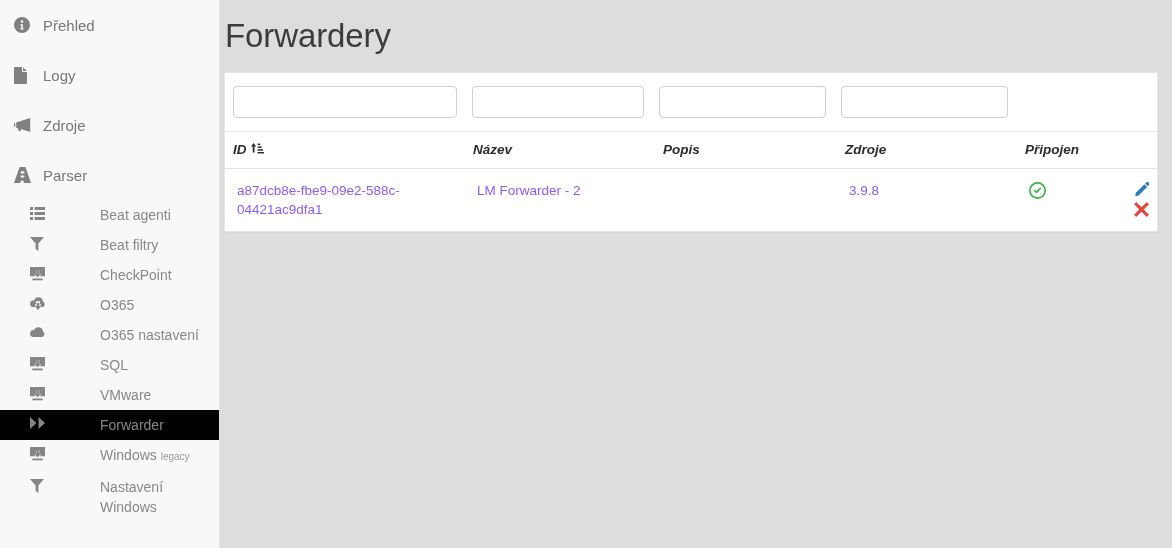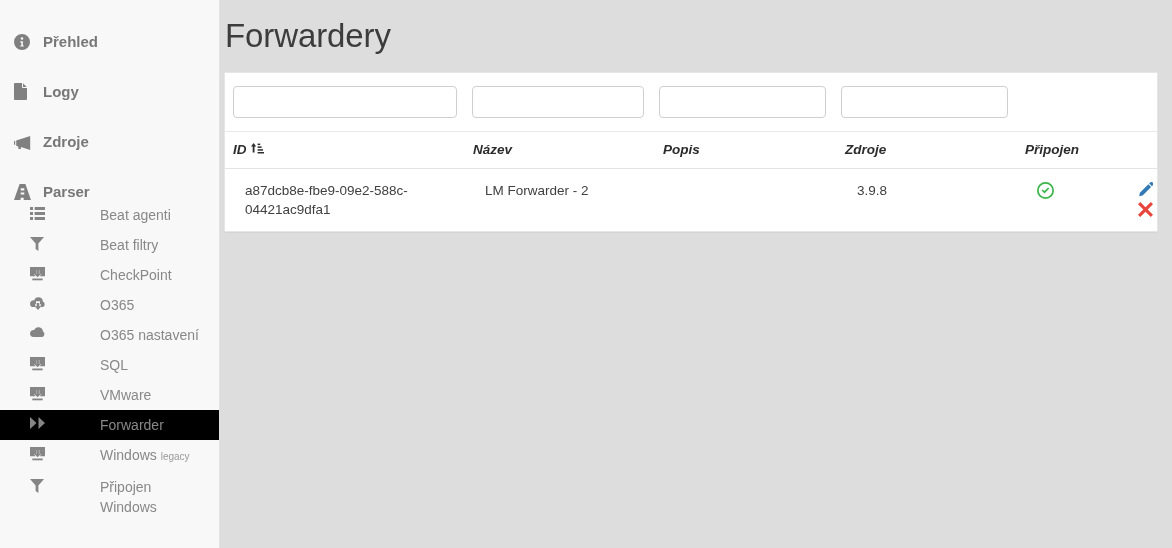--- a/index.html
+++ b/index.html
@@ -19,28 +19,27 @@
     width: 220px;
     min-width: 220px;
     height: 548px;
     background: #f8f8f8;
     border-right: 1px solid #e2e2e2;
     overflow: hidden;
     position: relative;
   }
   .nav-top {
     display: flex;
-    align-items: flex-end;
+    align-items: center;
     height: 50px;
     padding: 0 12px 0 14px;
     color: #777777;
     font-size: 15px;
     cursor: pointer;
     background: #f8f8f8;
-    font-weight: bold;
   }
   .nav-top .nt-icon {
     width: 20px;
     min-width: 20px;
     margin-right: 9px;
     display: inline-flex;
     align-items: center;
     justify-content: flex-start;
     color: #808080;
   }
@@ -137,22 +136,22 @@
     font-style: italic;
   }
   table#grid th .sort-ic {
     display: inline-block;
     vertical-align: -2px;
     margin-left: 4px;
     color: #2c2c2c;
   }
   table#grid td {
     font-size: 13.5px;
-    color: #404040;
-    padding: 12px 5px 12px 20px;
+    color: #8b5cf6;
+    padding: 12px 5px 12px 12px;
     vertical-align: top;
     line-height: 19px;
     word-break: break-word;
   }
   .col-id   { width: 240px; }
   .col-name { width: 190px; }
   .col-desc { width: 182px; }
   .col-ver  { width: 180px; }
   .col-conn { width: 100px; }
   .col-act  { width: 42px; }
@@ -307,21 +306,21 @@
       </span>
       <span class="ns-label"><span>Windows </span><span class="sup">legacy</span></span>
     </div>
 
     <div class="nav-sub">
       <span class="ns-icon">
         <svg class="ic" width="14" height="14" viewBox="0 0 14 14">
             <path d="M0 0h14L8.4 6.6V14l-2.8-2V6.6L0 0z"></path>
           </svg>
       </span>
-      <span class="ns-label">Připojen Windows</span>
+      <span class="ns-label">Nastavení Windows</span>
     </div>
 
   </nav>
 
   <section id="main">
 
     <h1 id="page-title">Forwardery</h1>
 
     <div id="card">
 

